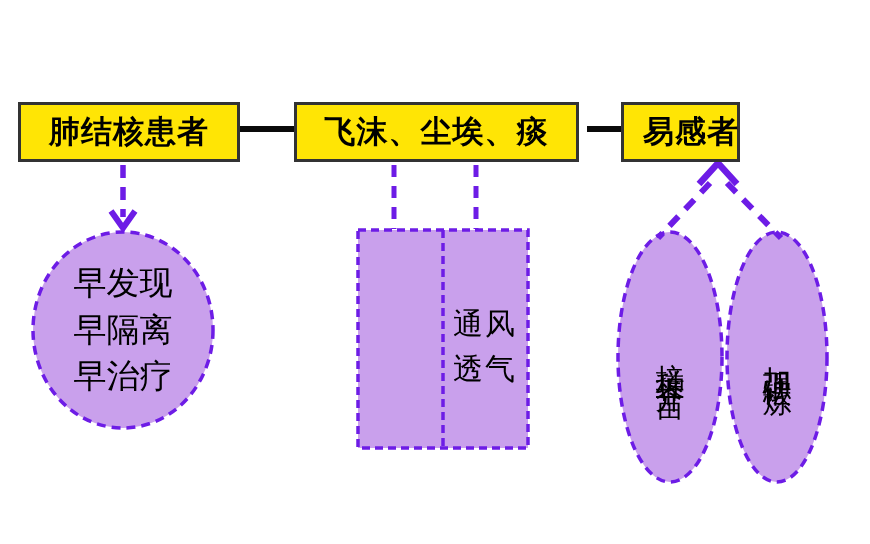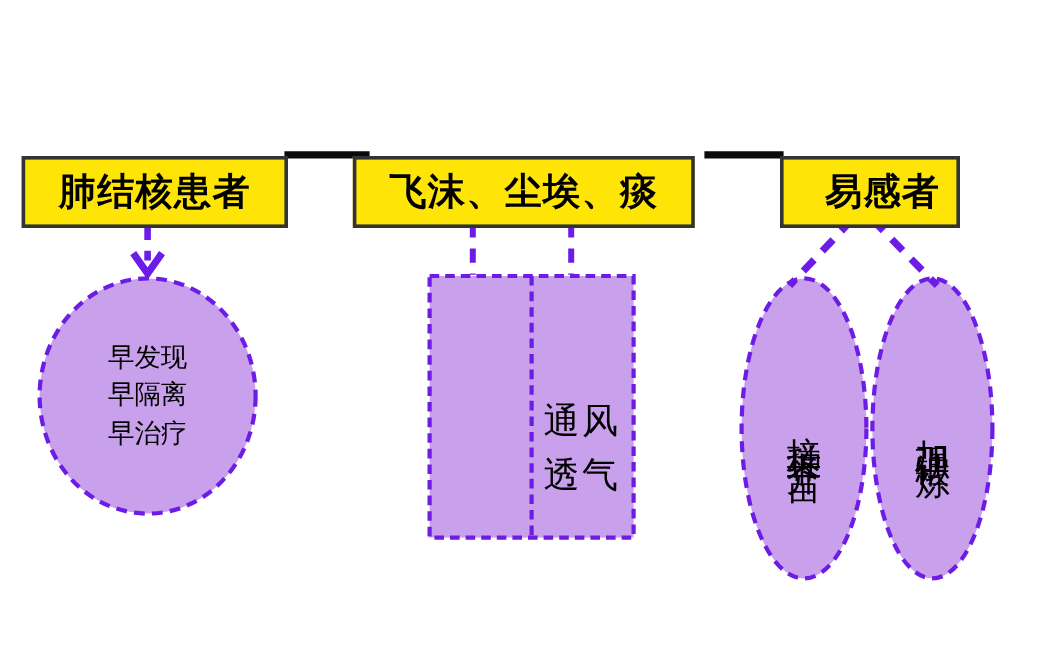--- a/index.html
+++ b/index.html
@@ -13,36 +13,35 @@
   svg.layer{position:absolute;left:0;top:0;width:870px;height:544px;}
   .node{
     position:absolute;
     box-sizing:border-box;
     background:#ffe505;
     border:3px solid #333333;
     display:flex;align-items:center;justify-content:center;
     font-weight:bold;font-size:31px;color:#000000;
     white-space:nowrap;letter-spacing:1px;
     z-index:2;
-    margin-top:28px;
   }
   .node-patient{left:18px;top:102px;width:222px;height:60px;}
   .node-medium{left:294px;top:102px;width:285px;height:60px;}
-  .node-susceptible{left:650px;top:102px;width:150px;height:60px;padding-left:21px;}
+  .node-susceptible{left:621px;top:102px;width:119px;height:60px;padding-left:21px;}
   .shape-text{
     position:absolute;z-index:3;
     display:flex;align-items:center;justify-content:center;
     color:#000000;
     font-family:"DejaVu Serif","Liberation Serif",serif;
     text-align:center;
   }
   .circle-text{left:33px;top:232px;width:180px;height:196px;
-    font-size:22px;line-height:1.42;white-space:pre-line;}
+    font-size:33px;line-height:1.42;white-space:pre-line;}
   .cell-left{left:358px;top:230px;width:84px;height:218px;}
-  .cell-right{left:442px;top:230px;width:86px;height:231px;margin-top:28px;}
+  .cell-right{left:442px;top:230px;width:86px;height:231px;}
   .cell-left .wrap,.cell-right .wrap{
     width:72px;font-size:30px;line-height:1.5;letter-spacing:2px;
     word-break:break-all;text-align:center;}
   .ellipse-a{left:617px;top:232px;width:106px;height:250px;}
   .ellipse-b{left:727px;top:232px;width:100px;height:250px;}
   .vtext{
     writing-mode:vertical-rl;
     text-orientation:upright;
     font-size:29px;letter-spacing:7px;line-height:1;
   }

